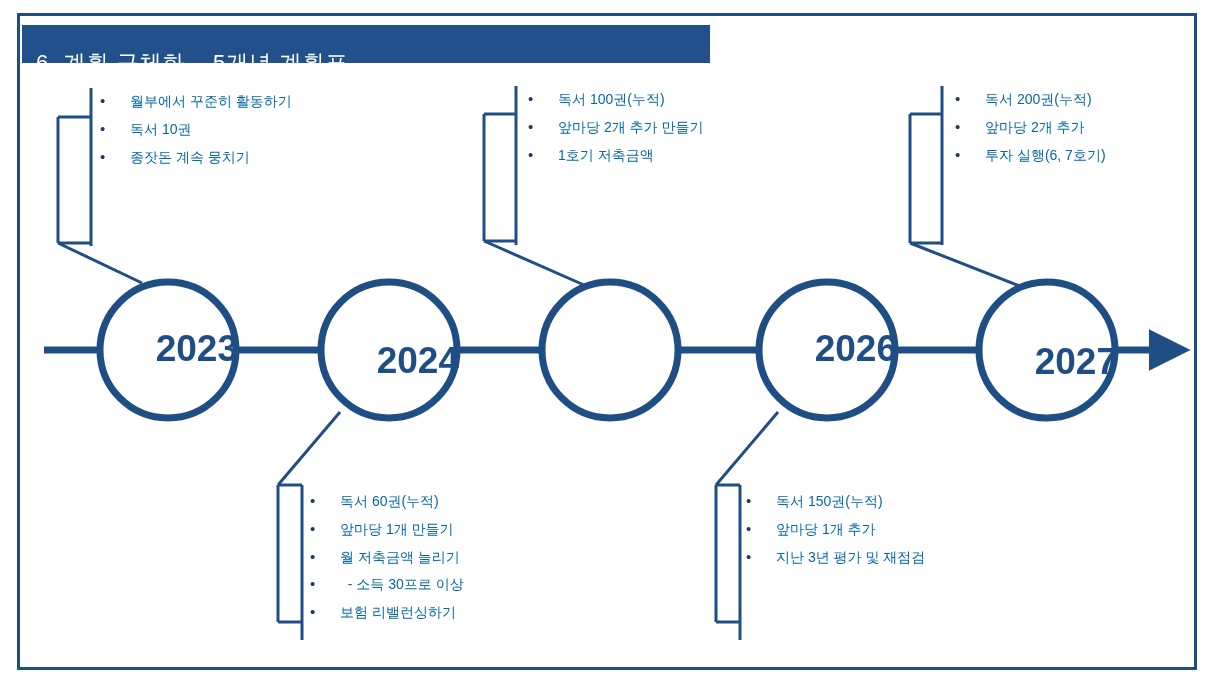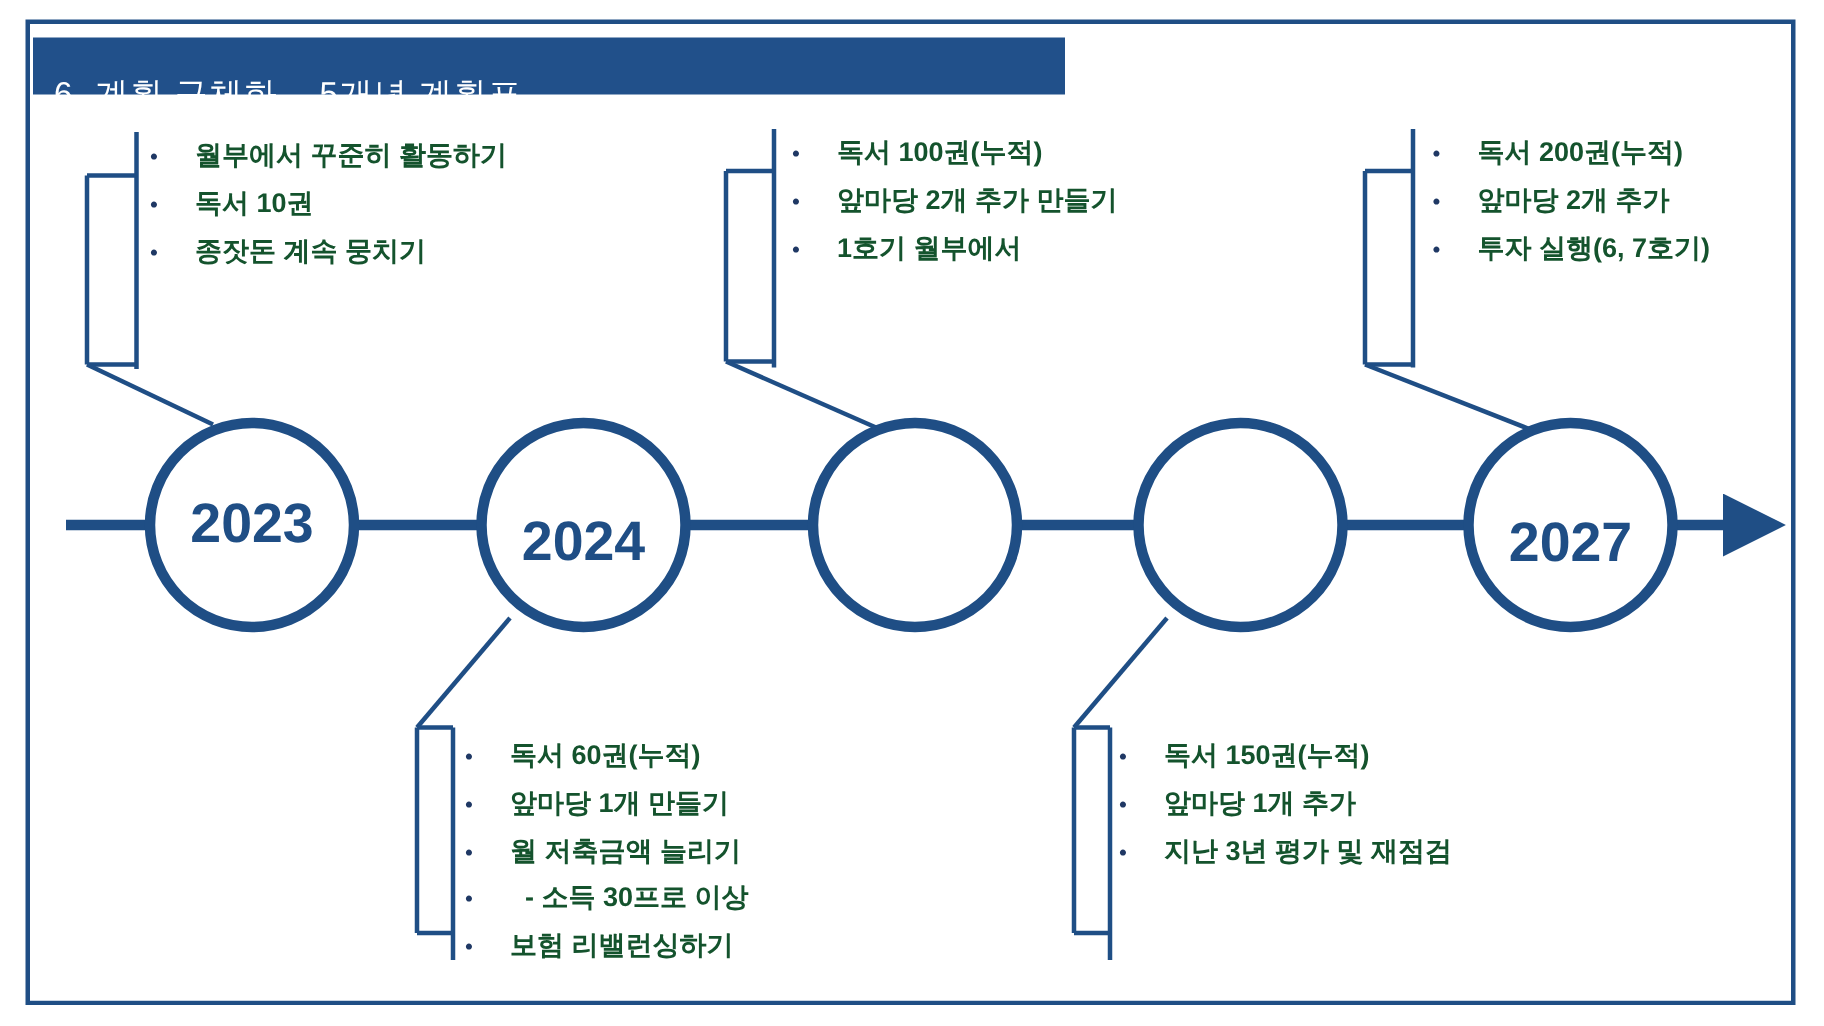--- a/index.html
+++ b/index.html
@@ -66,21 +66,21 @@
     position: absolute;
     left: 0;
     top: 0;
     width: 1216px;
     height: 684px;
   }
   
   .year-label {
     position: absolute;
     width: 140px;
-    text-align: center;
+    text-align: right;
     font-size: 37px;
     font-weight: bold;
     color: #1F4E85;
     line-height: 1;
     letter-spacing: 0px;
   }
   
   .bullet-block {
     position: absolute;
   }
@@ -92,23 +92,23 @@
   }
   .bullet-dot {
     color: #1F3864;
     font-size: 15px;
     width: 30px;
     flex: 0 0 30px;
     text-align: left;
     line-height: 1.25;
   }
   .bullet-text {
-    color: #14532d;
-    font-size: 18px;
-    font-weight: bold;
+    color: #0369a1;
+    font-size: 14px;
+    font-weight: normal;
     line-height: 1.25;
     font-family: "Liberation Sans", "DejaVu Sans", sans-serif;
   }
 </style>
 </head>
 <body>
 
 <div id="slide">
 
   <div id="slide-frame"></div>
@@ -173,20 +173,21 @@
       <line x1="942" y1="86" x2="942" y2="245"></line>
       <line x1="910" y1="114" x2="942" y2="114"></line>
       <line x1="910" y1="114" x2="910" y2="243"></line>
       <line x1="910" y1="243" x2="942" y2="243"></line>
       <line x1="910" y1="243" x2="1022" y2="287"></line>
     </g>
   </svg>
 
   <div class="year-label" style="left:98px; top:330px;">2023</div>
   <div class="year-label" style="left:319px; top:342px;">2024</div>
+  <div class="year-label" style="left:757px; top:330px;">2026</div>
   <div class="year-label" style="left:977px; top:330px;margin-top:13px;">2027</div>
 
   <div class="bullet-block" style="left:100px; top:92px;">
     <div class="bullet-row">
       <span class="bullet-dot">•</span>
       <span class="bullet-text">월부에서 꾸준히 활동하기</span>
     </div>
     <div class="bullet-row">
       <span class="bullet-dot">•</span>
       <span class="bullet-text">독서 10권</span>
@@ -224,21 +225,21 @@
     <div class="bullet-row">
       <span class="bullet-dot">•</span>
       <span class="bullet-text">독서 100권(누적)</span>
     </div>
     <div class="bullet-row">
       <span class="bullet-dot">•</span>
       <span class="bullet-text">앞마당 2개 추가 만들기</span>
     </div>
     <div class="bullet-row">
       <span class="bullet-dot">•</span>
-      <span class="bullet-text">1호기 월부에서</span>
+      <span class="bullet-text">1호기 저축금액</span>
     </div>
   </div>
 
   <div class="bullet-block" style="left:746px; top:492px;">
     <div class="bullet-row">
       <span class="bullet-dot">•</span>
       <span class="bullet-text">독서 150권(누적)</span>
     </div>
     <div class="bullet-row">
       <span class="bullet-dot">•</span>

